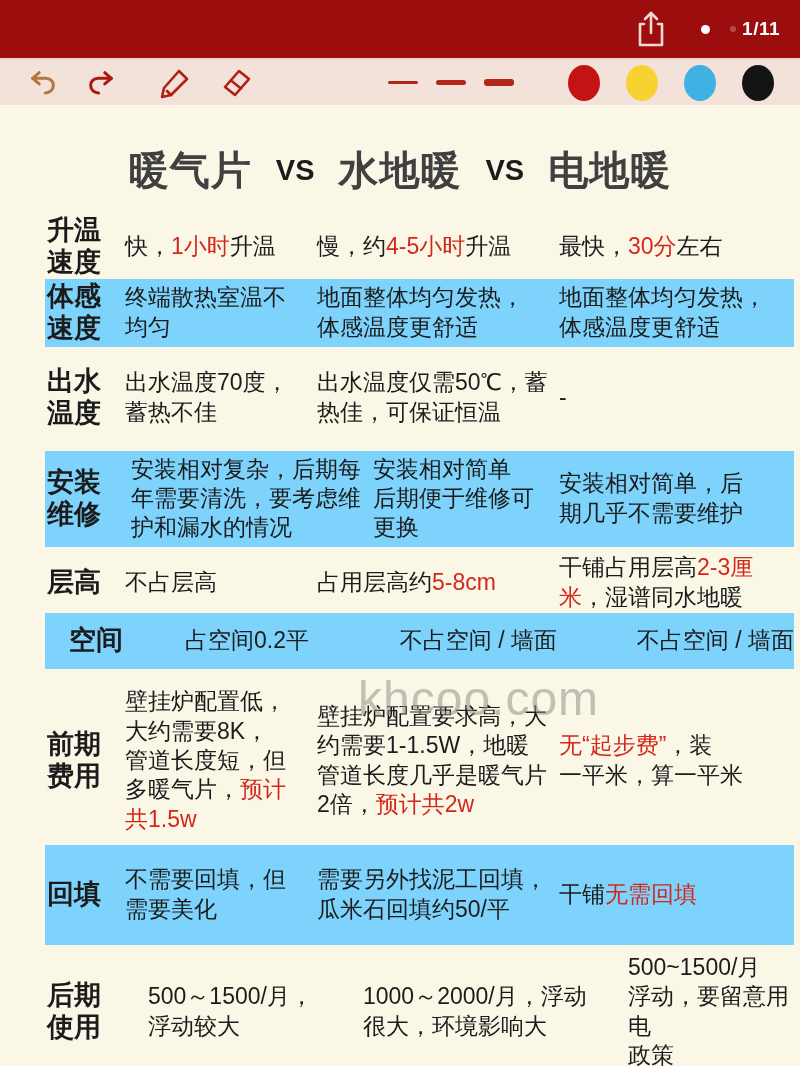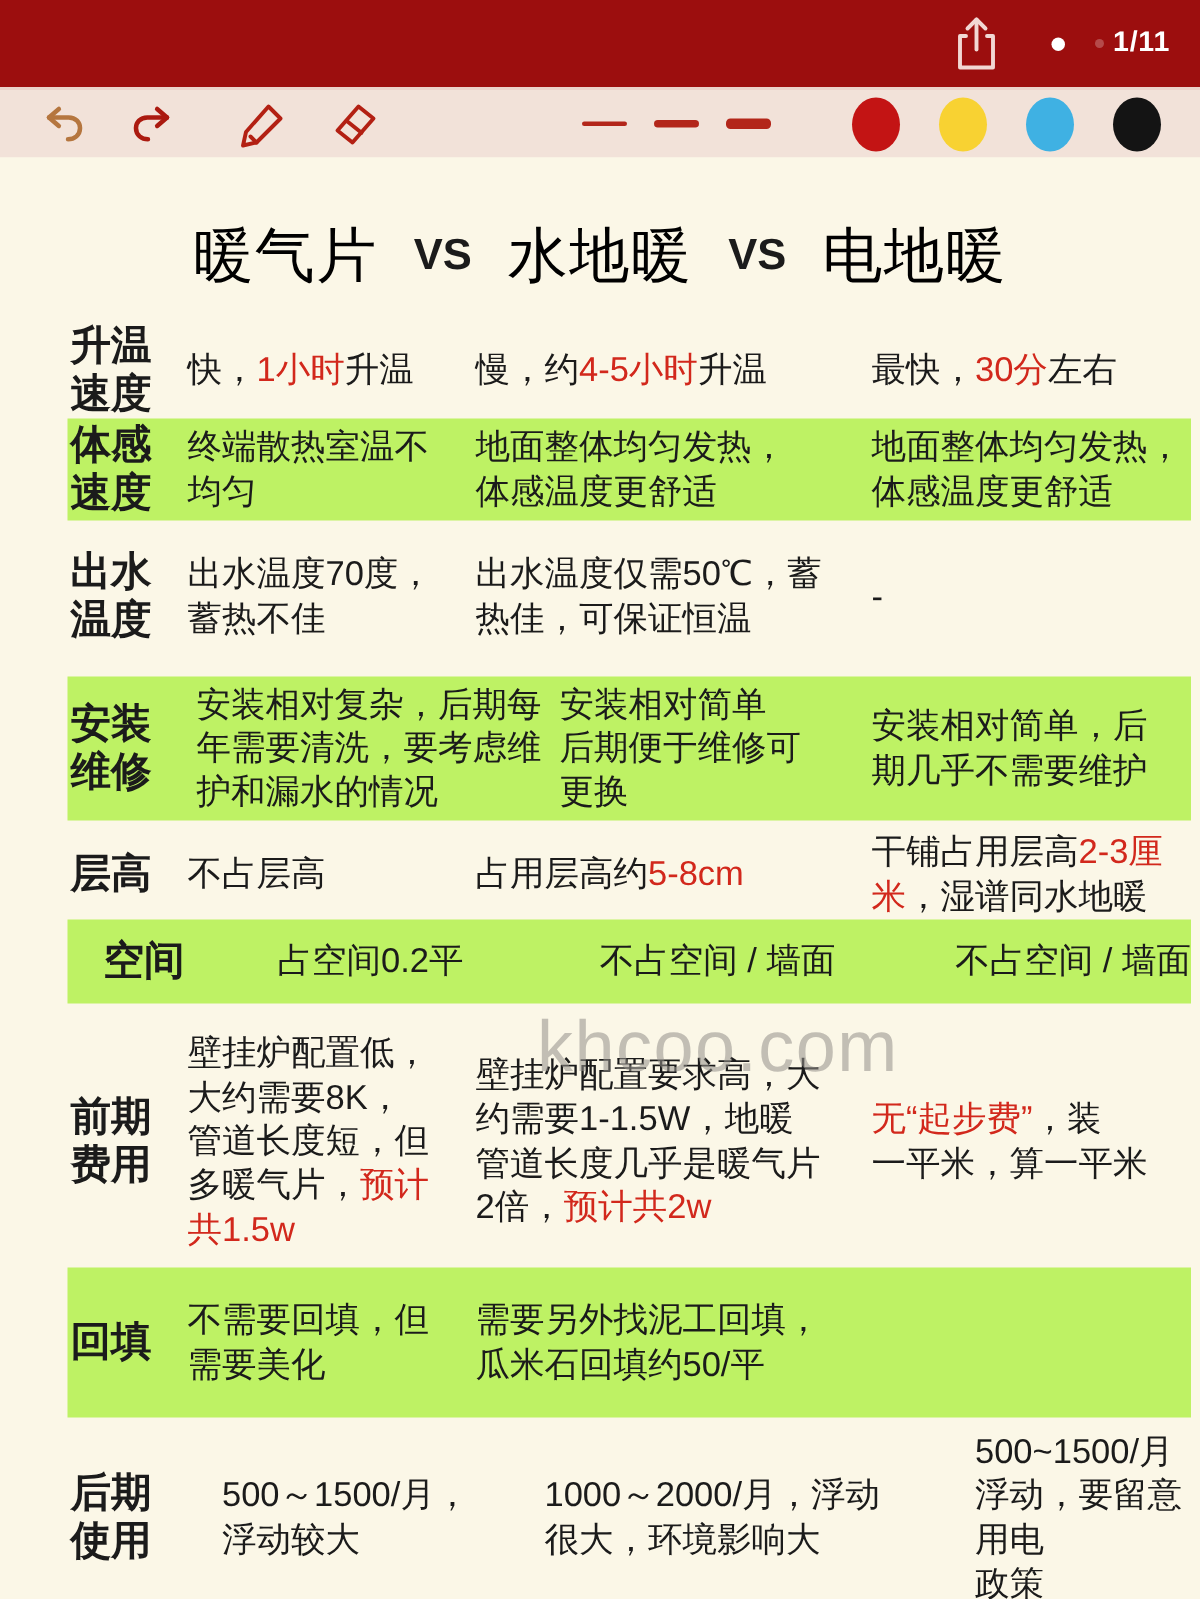--- a/index.html
+++ b/index.html
@@ -38,37 +38,37 @@
   .swatch { width:32px; height:36px; border-radius:50%; cursor:pointer; }
   .sw1 { margin-left:54px; }
   .sw2, .sw3, .sw4 { margin-left:26px; }
 
   
   .canvas { position:relative; width:800px; height:959px; background:#fbf7e7; }
   .title {
     padding-top:34px; height:96px;
     display:flex; justify-content:center; align-items:center; gap:24px;
   }
-  .t-name { color:#000000; font-size:40px; font-weight:normal; letter-spacing:1px; }
+  .t-name { color:#404040; font-size:40px; font-weight:bold; letter-spacing:1px; }
   .t-vs { color:#1b1b1b; font-size:29px; font-weight:bold; }
 
   .table { margin:14px 6px 0 45px; color:#1b1b1b; }
   .row { display:flex; align-items:center; }
-  .row.hl { background:#bef264; }
+  .row.hl { background:#7dd3fc; }
   .rlabel {
     width:78px; flex-shrink:0;
     font-size:27px; font-weight:bold; line-height:1.18;
     white-space:pre-line; padding-left:2px;
   }
   .cell {
     font-size:23px; line-height:1.28; white-space:pre-line;
   }
   .c1 { width:184px; margin-left:2px; flex-shrink:0; }
   .c2 { width:240px; margin-left:8px; flex-shrink:0; }
-  .c3 { flex:1; margin-left:24px; }
+  .c3 { flex:1; margin-left:2px; }
   .cell .red, .red { color:#d2281c; }
 
   .r0 { min-height:62px; margin-top:10px; }
   .r1 { min-height:68px; }
   .r2 { min-height:74px; margin-top:14px; }
   .r3 { min-height:96px; margin-top:16px; }
   .r4 { min-height:60px; margin-top:6px; }
   .r5 { min-height:56px;text-align:right; }
   .r6 { min-height:168px; margin-top:8px; }
   .r7 { min-height:100px; }
@@ -219,20 +219,21 @@
         <div class="cell c3"><span class="red">无“起步费”</span><span>，装
 一平米，算一平米</span></div>
       </div>
 
       <div class="row r7 hl">
         <div class="rlabel">回填</div>
         <div class="cell c1"><span>不需要回填，但
 需要美化</span></div>
         <div class="cell c2"><span>需要另外找泥工回填，
 瓜米石回填约50/平</span></div>
+        <div class="cell c3"><span>干铺</span><span class="red">无需回填</span></div>
       </div>
 
       <div class="row r8">
         <div class="rlabel">后期
 使用</div>
         <div class="cell c1"><span>500～1500/月，
 浮动较大</span></div>
         <div class="cell c2"><span>1000～2000/月，浮动
 很大，环境影响大</span></div>
         <div class="cell c3"><span>500~1500/月

